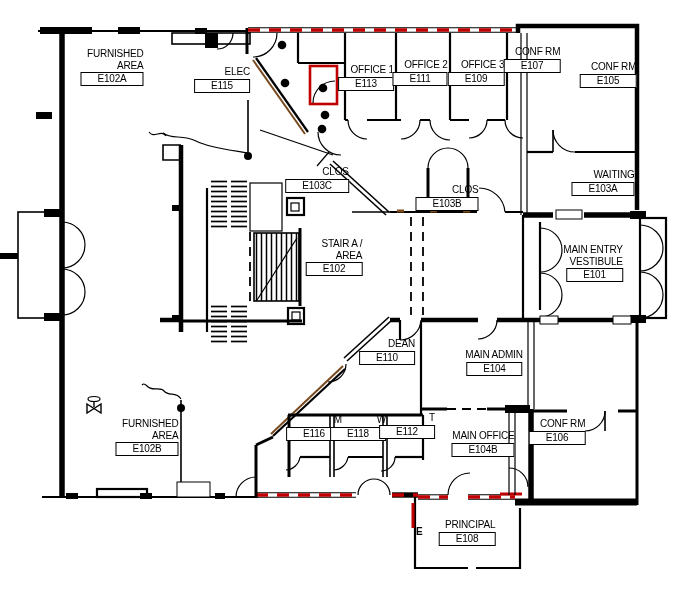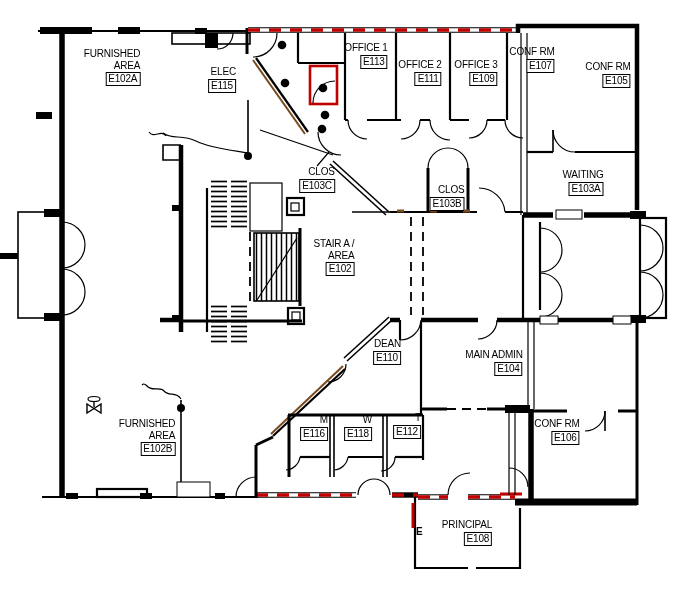--- a/index.html
+++ b/index.html
@@ -2,21 +2,21 @@
 <html><head>
 <meta charset="utf-8">
 <style>
   html,body{margin:0;padding:0;background:#fff;}
   .plan{position:relative;width:680px;height:595px;background:#fff;overflow:hidden;
         font-family:"Liberation Sans",sans-serif;}
   .plan svg{position:absolute;left:0;top:0;}
   .room-label{position:absolute;transform:translateX(-50%);text-align:right;color:#000;
               font-weight:normal;font-size:10px;line-height:11.5px;letter-spacing:-0.2px;white-space:pre-line;}
   .room-name{white-space:pre-line;}
-  .room-num{display:inline-block;border:1.4px solid #000;padding:0 2px;margin-top:1px;
+  .room-num{display:inline-block;border:1.4px solid #000;padding:0 16px;margin-top:1px;
             line-height:12px;background:#fff;}
   .stray{position:absolute;font-weight:bold;font-size:10px;color:#000;}
   
   .ln{stroke:#000;fill:none;}
   .w1{stroke-width:1.2}.w15{stroke-width:1.6}.w2{stroke-width:2.2}
   .w3{stroke-width:3}.w4{stroke-width:4.5}.w5{stroke-width:5.5}
   .fillb{fill:#000;stroke:none;}
   .whitebox{fill:#fff;stroke:#000;stroke-width:1;}
   .red{stroke:#c00000;}
   .brown{stroke:#7a4a1f;}
@@ -254,34 +254,37 @@
     <rect class="whitebox" stroke-width="2.4" x="177" y="482" width="33" height="15"></rect>
     <rect class="ln w2" x="97" y="489" width="50" height="8"></rect>
     <ellipse class="ln w1" cx="94" cy="399" rx="6" ry="2.5"></ellipse>
     <path class="ln" stroke-width="1.4" d="M87,404 L101,413 L101,404 L87,413 Z M94,401 V407"></path>
   </g>
 </svg>
 
   <div class="room-label" style="left:112px;top:48px"><div class="room-name">FURNISHED
 AREA</div><span class="room-num">E102A</span></div>
   <div class="room-label" style="left:222px;top:66px"><div class="room-name">ELEC</div><span class="room-num">E115</span></div>
-  <div class="room-label" style="left:366px;top:42px"><div class="room-name">OFFICE 1</div><span class="room-num">E113</span></div>
+  <div class="room-label" style="left:366px;top:64px"><div class="room-name">OFFICE 1</div><span class="room-num">E113</span></div>
   <div class="room-label" style="left:420px;top:59px"><div class="room-name">OFFICE 2</div><span class="room-num">E111</span></div>
   <div class="room-label" style="left:476px;top:59px"><div class="room-name">OFFICE 3</div><span class="room-num">E109</span></div>
   <div class="room-label" style="left:532px;top:46px"><div class="room-name">CONF RM</div><span class="room-num">E107</span></div>
   <div class="room-label" style="left:608px;top:61px"><div class="room-name">CONF RM</div><span class="room-num">E105</span></div>
-  <div class="room-label" style="left:583px;top:169px"><div class="room-name">WAITING</div><span class="room-num">E103A</span></div>
+  <div class="room-label" style="left:603px;top:169px"><div class="room-name">WAITING</div><span class="room-num">E103A</span></div>
   <div class="room-label" style="left:317px;top:166px"><div class="room-name">CLOS</div><span class="room-num">E103C</span></div>
   <div class="room-label" style="left:447px;top:184px"><div class="room-name">CLOS</div><span class="room-num">E103B</span></div>
   <div class="room-label" style="left:334px;top:238px"><div class="room-name">STAIR A /
 AREA</div><span class="room-num">E102</span></div>
+  <div class="room-label" style="left:593px;top:244px"><div class="room-name">MAIN ENTRY
+VESTIBULE</div><span class="room-num">E101</span></div>
   <div class="room-label" style="left:387px;top:338px"><div class="room-name">DEAN</div><span class="room-num">E110</span></div>
   <div class="room-label" style="left:494px;top:349px"><div class="room-name">MAIN ADMIN</div><span class="room-num">E104</span></div>
   <div class="room-label" style="left:147px;top:418px"><div class="room-name">FURNISHED
 AREA</div><span class="room-num">E102B</span></div>
   <div class="room-label" style="left:314px;top:414px"><div class="room-name">M</div><span class="room-num">E116</span></div>
   <div class="room-label" style="left:358px;top:414px"><div class="room-name">W</div><span class="room-num">E118</span></div>
   <div class="room-label" style="left:407px;top:412px"><div class="room-name">T</div><span class="room-num">E112</span></div>
+  <div class="room-label" style="left:483px;top:430px"><div class="room-name">MAIN OFFICE</div><span class="room-num">E104B</span></div>
   <div class="room-label" style="left:557px;top:418px"><div class="room-name">CONF RM</div><span class="room-num">E106</span></div>
   <div class="room-label" style="left:467px;top:519px"><div class="room-name">PRINCIPAL</div><span class="room-num">E108</span></div>
 
   <span class="stray" style="left:416px;top:526px">E</span>
 </div>
 
 </body></html>

